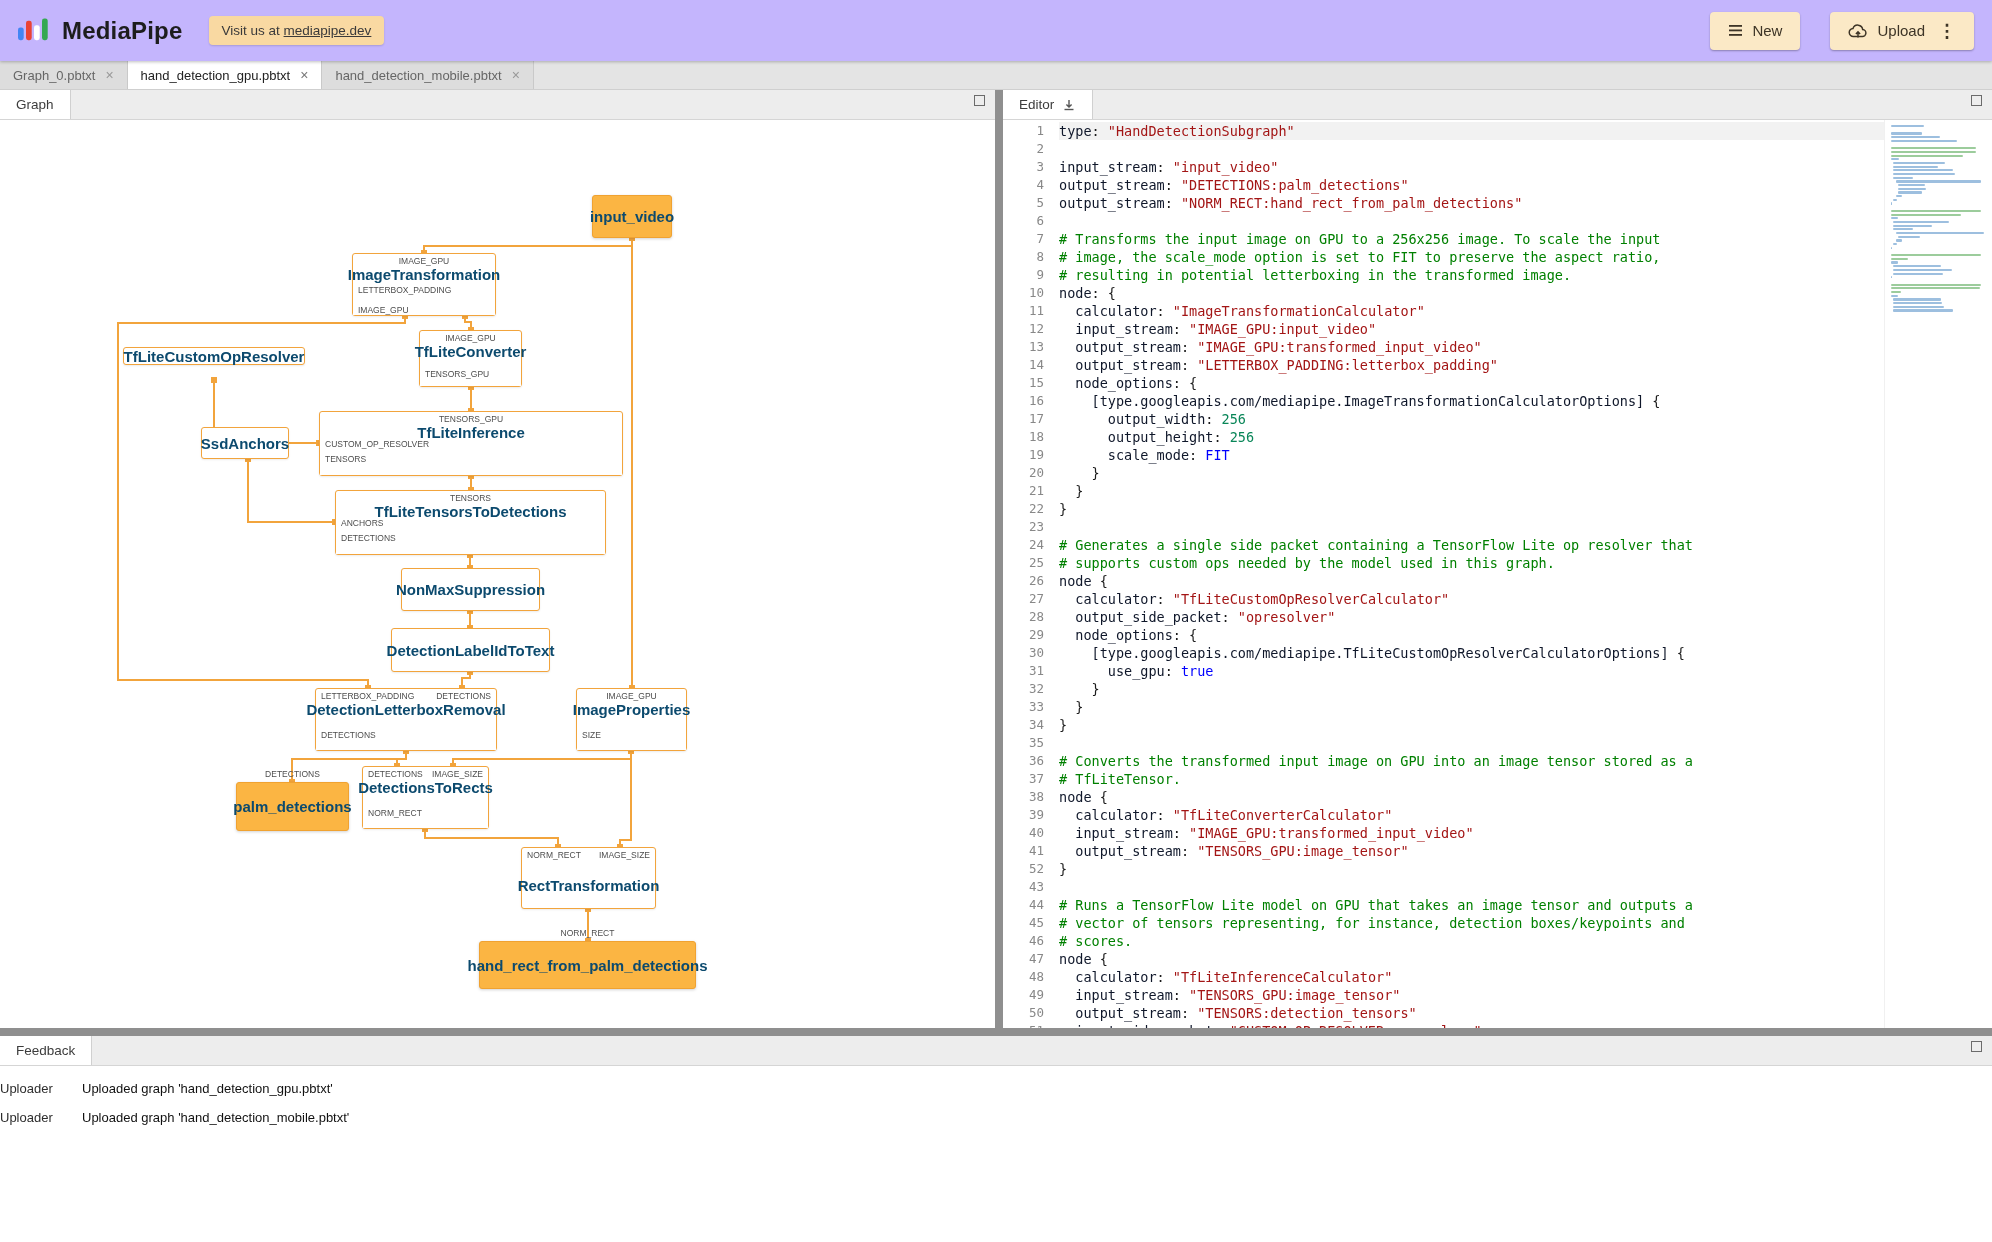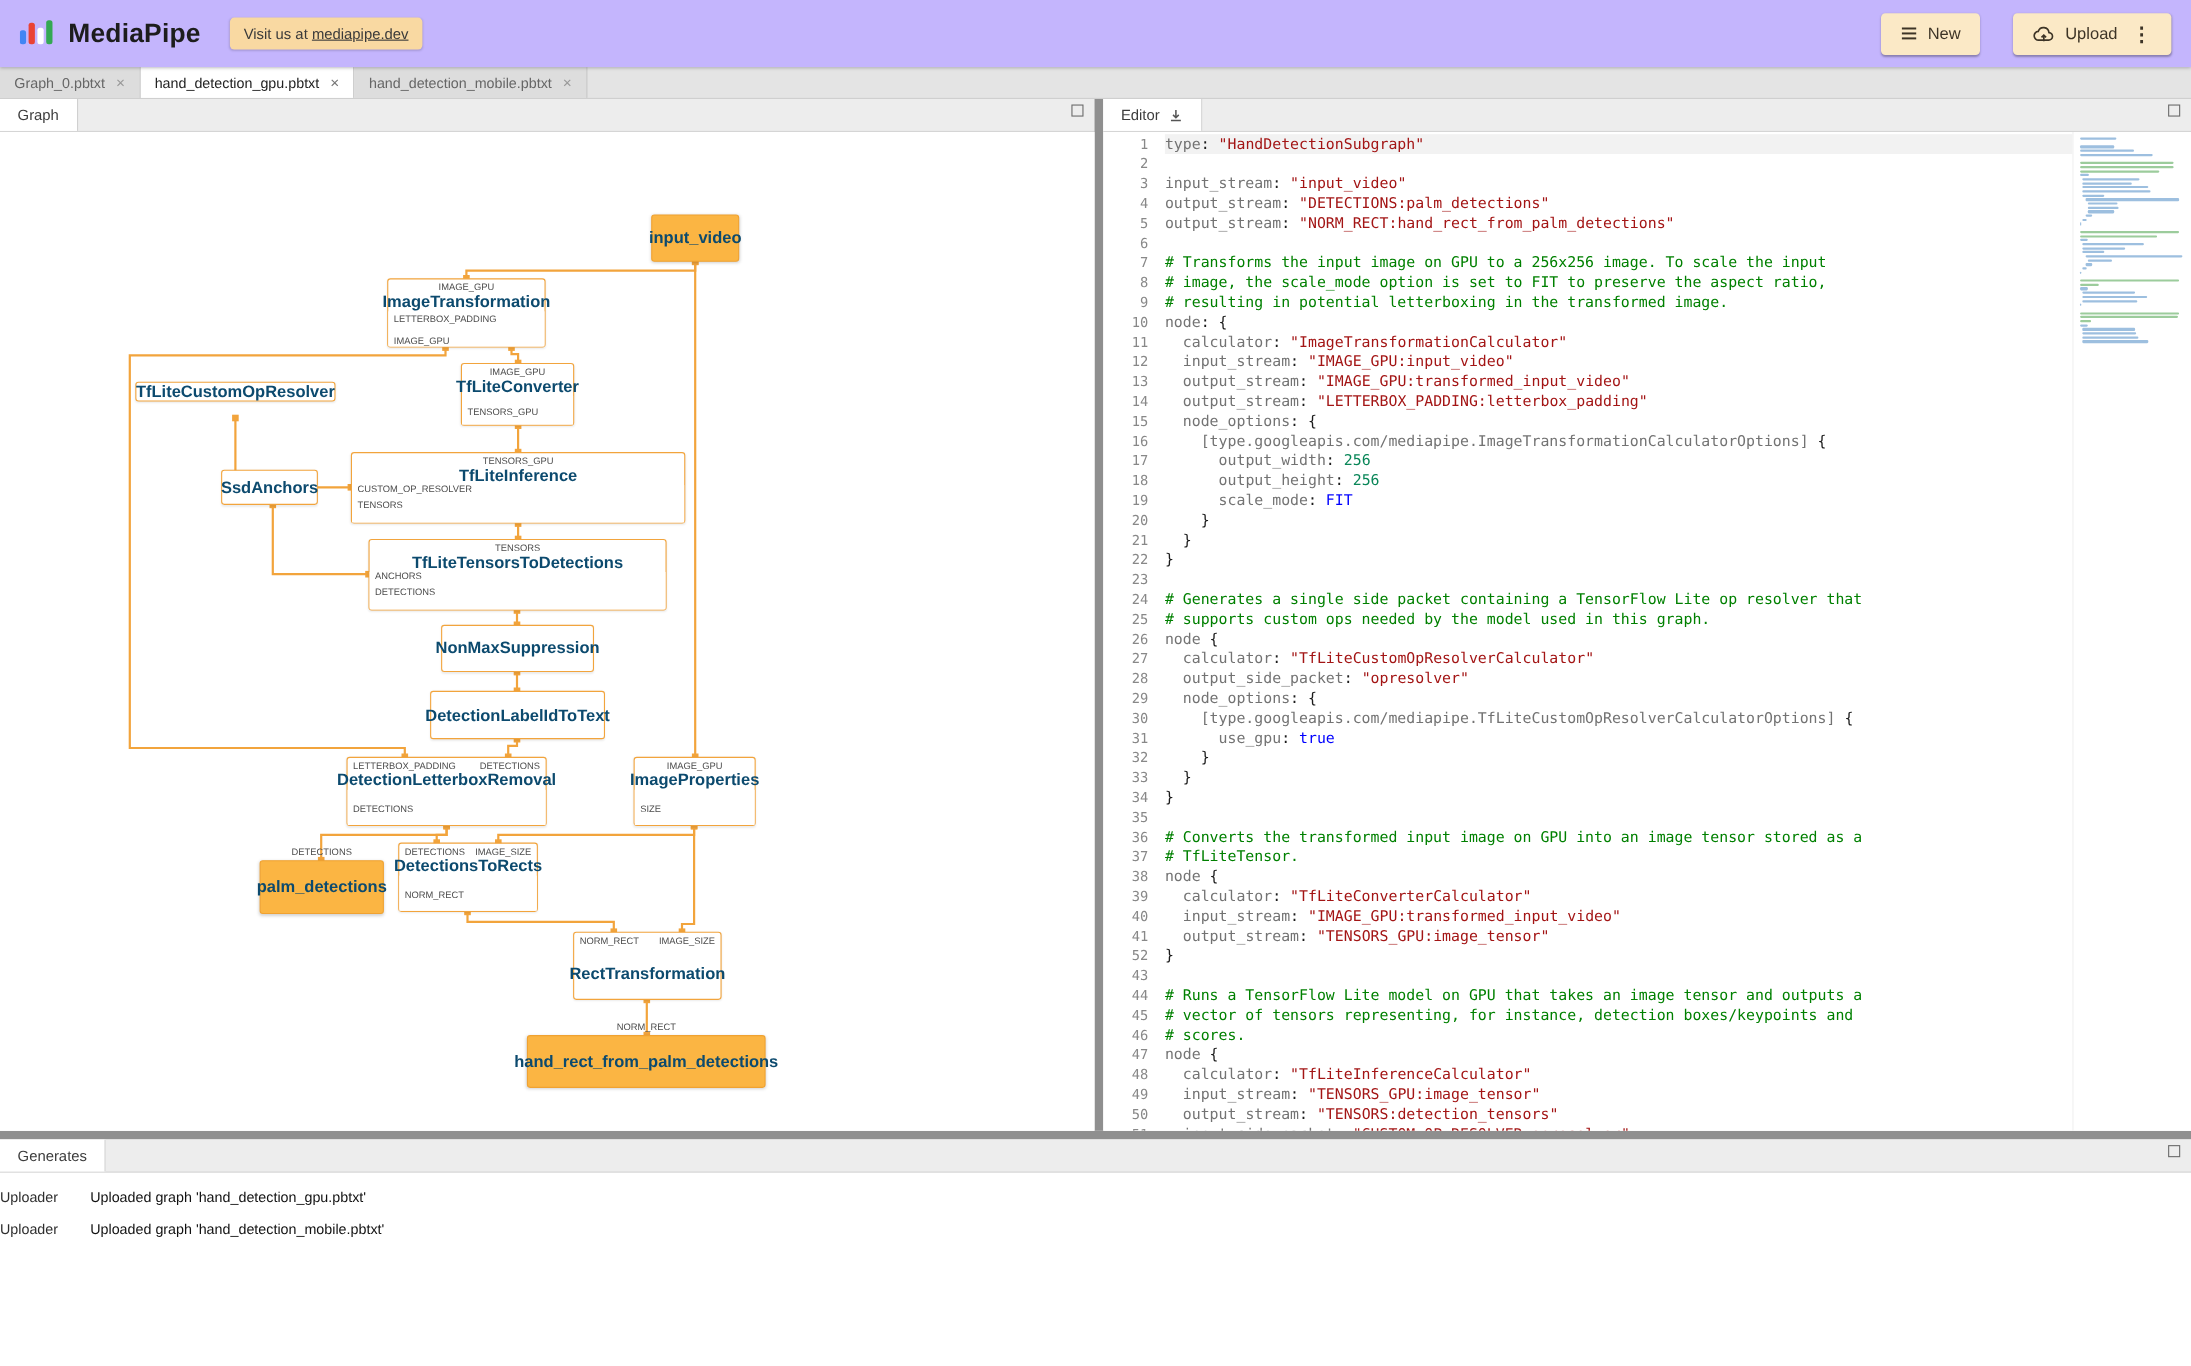--- a/index.html
+++ b/index.html
@@ -60,21 +60,21 @@
            font-size:8.5px; color:#4d4d4d; }
 
   
   .editor { position:relative; flex:1; background:#fff; overflow:hidden; display:flex;
             font-family:"DejaVu Sans Mono", monospace; }
   .gutter { width:56px; padding-top:2px; text-align:right; }
   .gutter div { height:18px; line-height:18px; font-size:12.5px; color:#888; padding-right:15px; }
   .code { flex:1; padding-top:2px; min-width:0; }
   .code div { height:18px; line-height:18px; font-size:13.5px; color:#1b1b1b; white-space:pre; }
   .code div:first-child { background:#f2f2f2; }
-  .tk-k { color:#737373; }
+  .tk-k { color:#0f172a; }
   .tk-s { color:#a31515; }
   .tk-n { color:#098658; }
   .tk-c { color:#008000; }
   .tk-b { color:#0000ff; }
   .minimap { width:108px; padding:5px 8px 0 6px; border-left:1px solid #f0f0f0; }
   .minimap div { height:2.2px; margin-bottom:1.5px; border-radius:1px; }
 
   
   .hsplit { height:8px; background:#8f8f8f; cursor:row-resize; }
   .bottom { height:196px; display:flex; flex-direction:column; background:#fff; }
@@ -488,21 +488,21 @@
           </div>
       </div>
     </div>
   </div>
 
   <div class="hsplit"></div>
 
   <div class="bottom">
     <div class="pane-strip">
       <div class="ptab">
-        <span>Generates</span>
+        <span>Feedback</span>
       </div>
       <div class="strip-spacer"></div>
       <div class="expand-box"></div>
     </div>
     <div class="feedback-content">
       <div class="fb-row">
         <span class="fb-src">Uploader</span>
         <span class="fb-msg">Uploaded graph 'hand_detection_gpu.pbtxt'</span>
       </div>
       <div class="fb-row">

